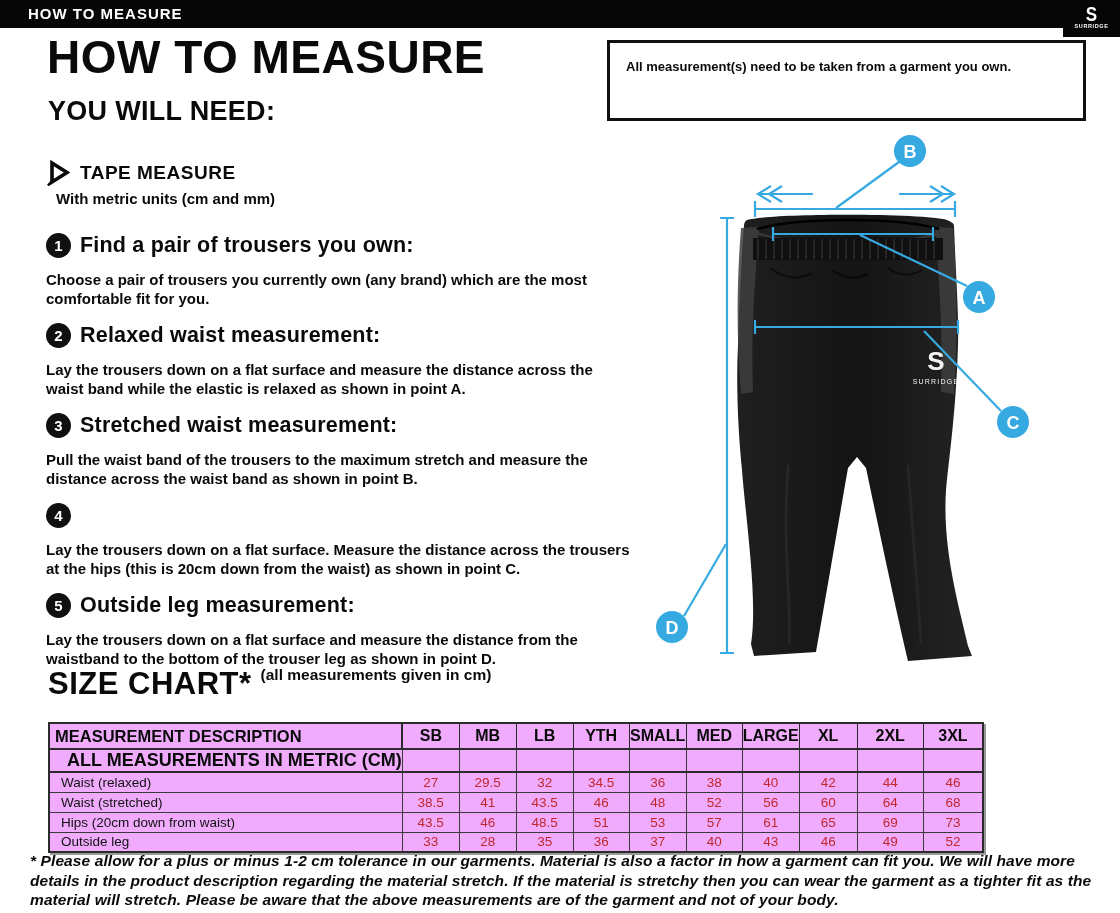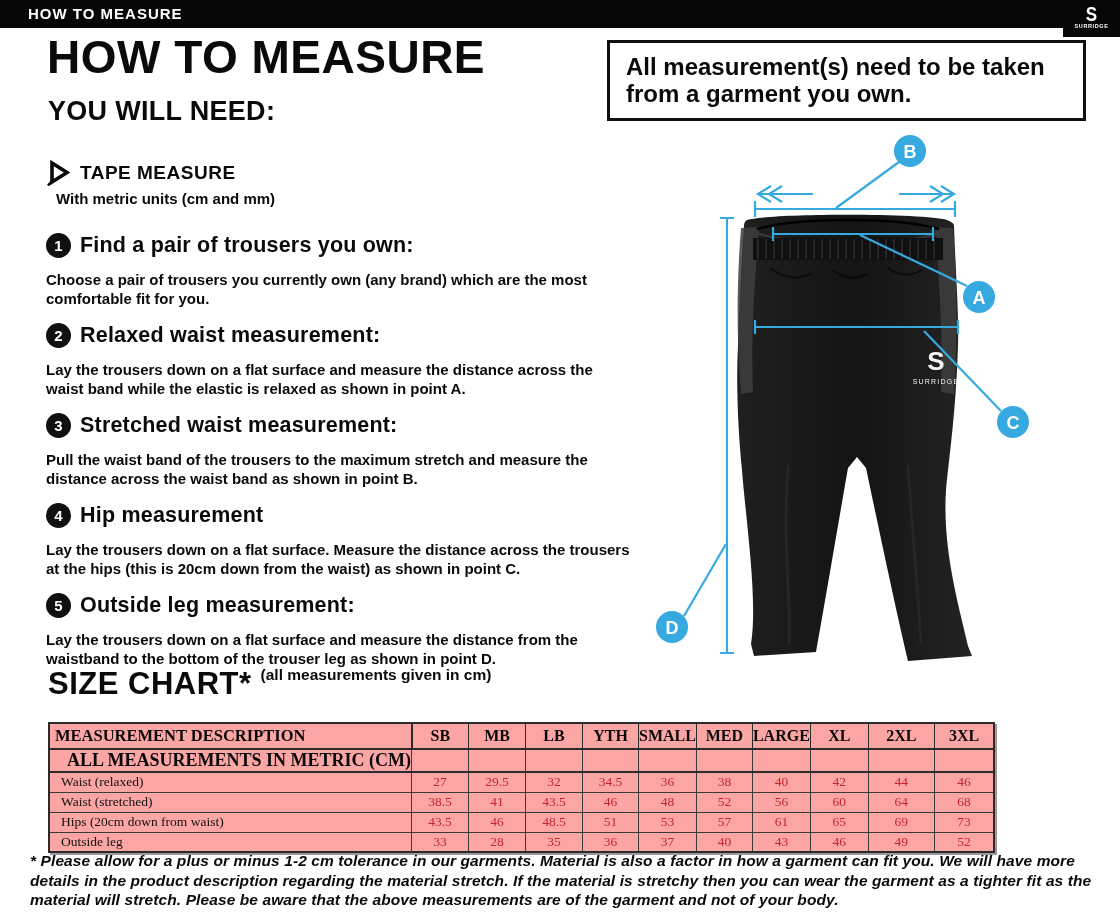--- a/index.html
+++ b/index.html
@@ -12,40 +12,40 @@
   .topbar { position:absolute; left:0; top:0; width:1120px; height:28px; background:#060606; }
   .topbar-title { position:absolute; left:28px; top:0; line-height:28px; color:#fff;
     font-size:15px; font-weight:bold; letter-spacing:1px; }
   .logobox { position:absolute; right:0; top:0; width:57px; height:37px; background:#060606;
     display:flex; flex-direction:column; align-items:center; justify-content:center; }
   .logobox .s-mark { color:#fff; font-weight:bold; font-size:17px; line-height:14px; transform:scaleY(1.15); }
   .logobox .wordmark { color:#fff; font-size:5.5px; font-weight:bold; letter-spacing:0.6px; margin-top:1px; }
   
   .page-title { position:absolute; left:47px; top:30px; font-size:46px; font-weight:800; letter-spacing:0.5px; }
   .notice { position:absolute; left:607px; top:40px; width:479px; height:81px;
-    border:3px solid #101010; padding:10px 16px; font-size:24px; font-weight:bold; line-height:27px; }
+    border:3px solid #101010; padding:10px 16px; font-size:13px; font-weight:bold; line-height:27px; }
   .youneed { position:absolute; left:48px; top:96px; font-size:27px; font-weight:800; letter-spacing:0.3px; }
   
   .tool { position:absolute; left:46px; top:160px; width:600px; }
   .tool-head { display:flex; align-items:center; gap:10px; }
   .tool-name { font-size:19px; font-weight:800; letter-spacing:0.5px; }
   .tool-detail { font-size:15px; font-weight:bold; margin:4px 0 0 10px; }
   
   .step { position:absolute; left:46px; width:592px; }
   .step-head { display:flex; align-items:center; gap:9px; }
   .badge { width:25px; height:25px; border-radius:50%; background:#101010; color:#fff;
     font-size:15px; font-weight:bold; display:flex; align-items:center; justify-content:center; flex:0 0 25px; }
   .step-title { font-size:21.5px; font-weight:800; letter-spacing:0.2px; }
   .step-body { margin-top:13px; font-size:15px; font-weight:bold; line-height:18.5px; width:588px; }
   
   .sizechart-head { position:absolute; left:48px; top:666px; display:flex; align-items:flex-start; gap:9px; }
   .sizechart-title { font-size:31px; font-weight:800; letter-spacing:0.5px; }
   .sizechart-sub { font-size:15.5px; font-weight:bold; }
   table.sizes { position:absolute; left:48px; top:722px; border-collapse:collapse; table-layout:fixed;
-    background:#fca5a5; box-shadow:2px 2px 0 #9a9a9a;font-family:Liberation Serif, serif; }
+    background:#f0abfc; box-shadow:2px 2px 0 #9a9a9a; }
   table.sizes th, table.sizes td { border:1px solid #3a3a3a; overflow:hidden; white-space:nowrap; }
   table.sizes { border:2px solid #2b2b2b; }
   tr.hdr th { height:26px; font-size:16px; font-weight:bold; text-align:center;
     border-bottom:2px solid #2b2b2b; border-right:1px solid #2b2b2b; }
   tr.hdr th.desc { text-align:left; padding-left:5px; font-size:16.5px; border-right:2px solid #2b2b2b; }
   tr.metric td { height:17px; font-size:18px; font-weight:bold; padding-left:17px; border-bottom:2px solid #2b2b2b; }
   tr.data td { height:20px; font-size:13.5px; text-align:center; color:#c1272d; }
   tr.data td.lbl { text-align:left; padding-left:11px; color:#111; font-size:13.5px; font-weight:normal;margin-top:16px; }
   
   .footnote { position:absolute; left:30px; top:851px; width:1078px;
@@ -104,21 +104,20 @@
   <div class="step" style="top:413px">
     <div class="step-head">
       <span class="badge">3</span>
       <span class="step-title">Stretched waist measurement:</span>
     </div>
     <div class="step-body">Pull the waist band of the trousers to the maximum stretch and measure the distance across the waist band as shown in point B.</div>
   </div>
   <div class="step" style="top:503px">
     <div class="step-head">
       <span class="badge">4</span>
-      <span class="step-title">Hip measurement</span>
     </div>
     <div class="step-body">Lay the trousers down on a flat surface. Measure the distance across the trousers at the hips (this is 20cm down from the waist)  as shown in point C.</div>
   </div>
   <div class="step" style="top:593px">
     <div class="step-head">
       <span class="badge">5</span>
       <span class="step-title">Outside leg measurement:</span>
     </div>
     <div class="step-body">Lay the trousers down on a flat surface and measure the distance from the waistband to the bottom of the trouser  leg as shown in point D.</div>
   </div>

